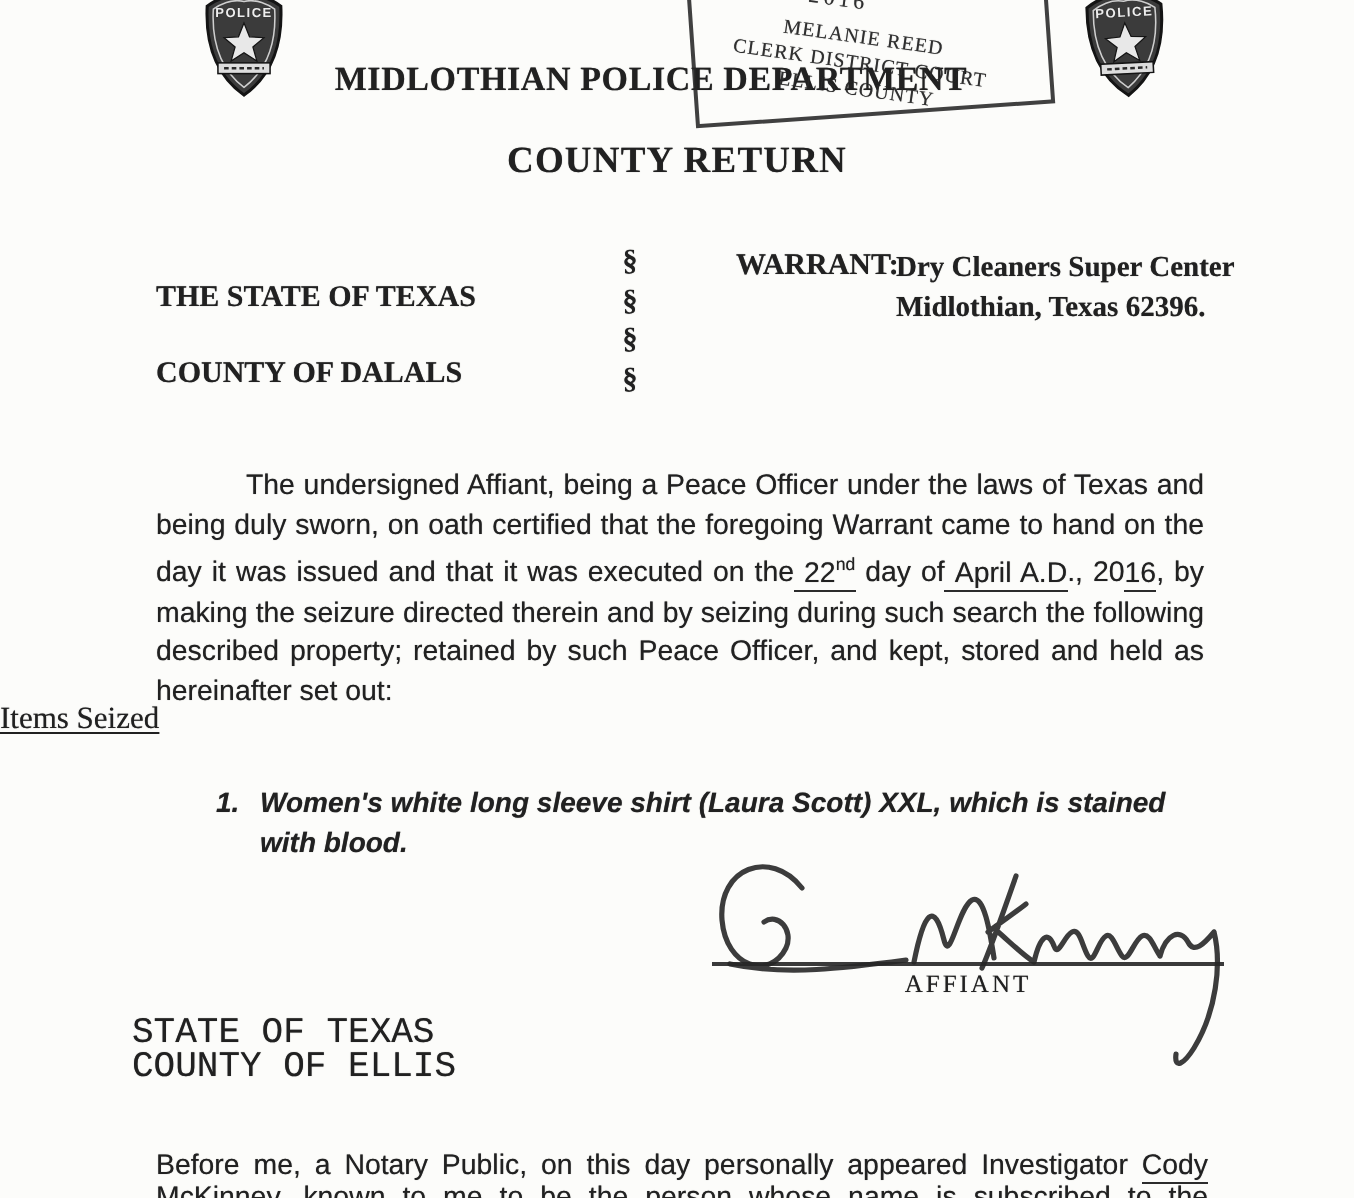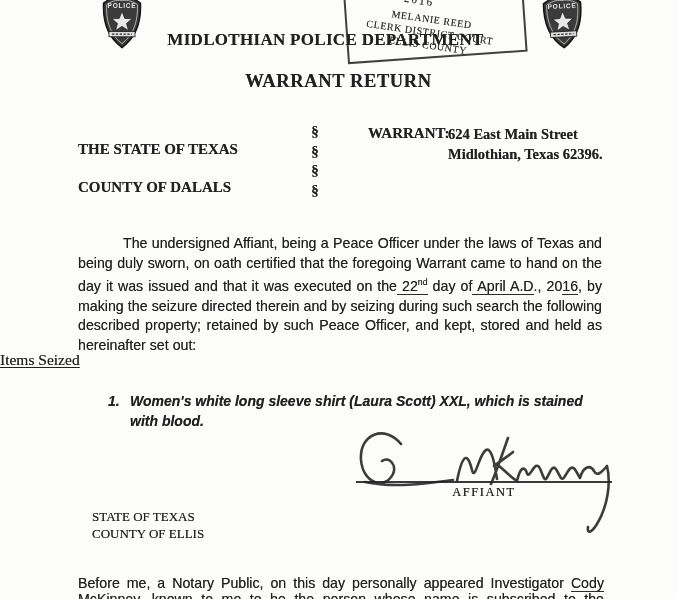--- a/index.html
+++ b/index.html
@@ -67,21 +67,21 @@
 
   
   .sig-line { position:absolute; left:356px; top:481px; width:256px; border-top:2px solid #3a3a3a; }
   .sig-svg  { position:absolute; left:345px; top:428px; }
   .affiant-label {
     position:absolute; left:356px; top:485px; width:256px; text-align:center;
     font-size:12.5px; letter-spacing:1.5px;
   }
 
   
-  .notary-state  { position:absolute; left:92px; top:509px; font-size:13px; line-height:16.5px; }
+  .notary-state  { position:absolute; left:66px; top:509px; font-size:18px; line-height:16.5px;font-family:Liberation Mono, monospace; }
   .notary-para {
     position:absolute; left:78px; top:562px; width:526px;
     font-family:"Liberation Sans", sans-serif; font-size:14.2px; line-height:15.9px;
     text-align:justify;
   }
 </style>
 </head>
 <body>
 
 <div class="page scan">
@@ -108,34 +108,34 @@
 
   <div class="stamp">
     <div class="stamp-inner">
       <div class="stamp-line stamp-date">2016</div>
       <div class="stamp-line stamp-l1">MELANIE REED</div>
       <div class="stamp-line stamp-l2">CLERK DISTRICT COURT</div>
       <div class="stamp-line stamp-l3">ELLIS COUNTY</div>
     </div>
   </div>
 
-  <div class="main-heading">WARRANT RETURN</div>
+  <div class="main-heading">COUNTY RETURN</div>
 
   <div class="parties">
     <div class="party-state">THE STATE OF TEXAS</div>
     <div class="party-county">COUNTY OF DALALS</div>
     <div class="section-col">
       <div>§</div>
       <div>§</div>
       <div>§</div>
       <div>§</div>
     </div>
     <div class="loc-label">WARRANT:</div>
     <div class="loc-address">
-      <div>624 East Main Street</div>
+      <div>Dry Cleaners Super Center</div>
       <div>Midlothian, Texas 62396.</div>
     </div>
   </div>
 
   <p class="affidavit"><span>The undersigned Affiant, being a Peace Officer under the laws of Texas and being duly sworn, on oath certified that the foregoing Warrant came to hand on the day it was issued and that it was executed on the</span><span class="u"><span>&nbsp;22</span><sup>nd</sup></span><span> day of</span><span class="u">&nbsp;April A.D</span><span>., 20</span><span class="u">16</span><span>, by making the seizure directed therein and by seizing during such search the following described property; retained by such Peace Officer, and kept, stored and held as hereinafter set out:</span></p>
 
   <div class="items-heading">Items Seized</div>
   <div class="item-row">
     <span class="item-num">1.</span>
     <span class="item-text">Women's white long sleeve shirt (Laura Scott) XXL, which is stained with blood.</span>

